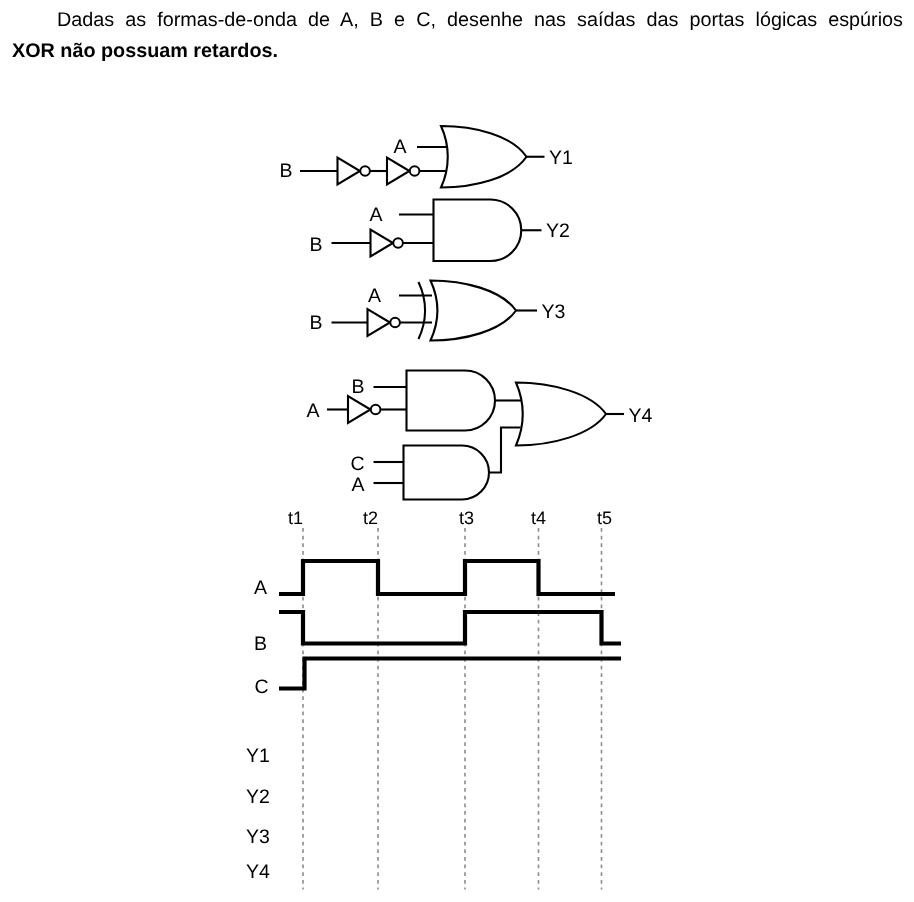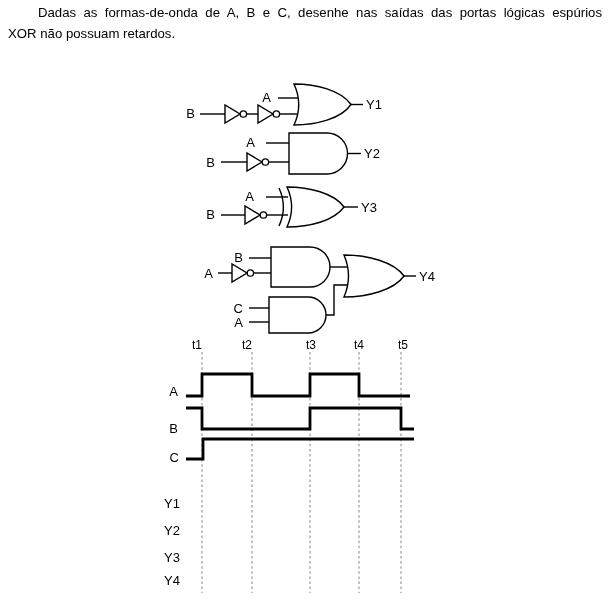--- a/index.html
+++ b/index.html
@@ -6,21 +6,21 @@
   .page {
     position:relative; width:609px; height:601px; overflow:hidden;
     background:#ffffff; font-family:"Liberation Sans", sans-serif; color:#000;
   }
   .exercise {
     position:absolute; left:8px; top:2px; width:594px;
     font-size:13.2px; line-height:21px; color:#000;
   }
   .ex-line { text-align:justify; text-align-last:justify; white-space:normal; }
   .ex-line.first { text-indent:30px; }
-  .ex-line.last { text-align:right; text-align-last:left; }
+  .ex-line.last { text-align:right; text-align-last:left;font-weight:bold; }
   svg.diagram { position:absolute; left:0; top:0; }
   svg text {
     font-family:"Liberation Sans", sans-serif;
     font-size:13px; fill:#000;
   }
   svg text.tlabel { font-size:12px; }
   .wire { stroke:#000; stroke-width:1.4; fill:none; }
   .gate { fill:#ffffff; stroke:#000; stroke-width:1.4; }
   .inv  { fill:#ffffff; stroke:#000; stroke-width:1.4; }
   .bub  { fill:#ffffff; stroke:#000; stroke-width:1.3; }

